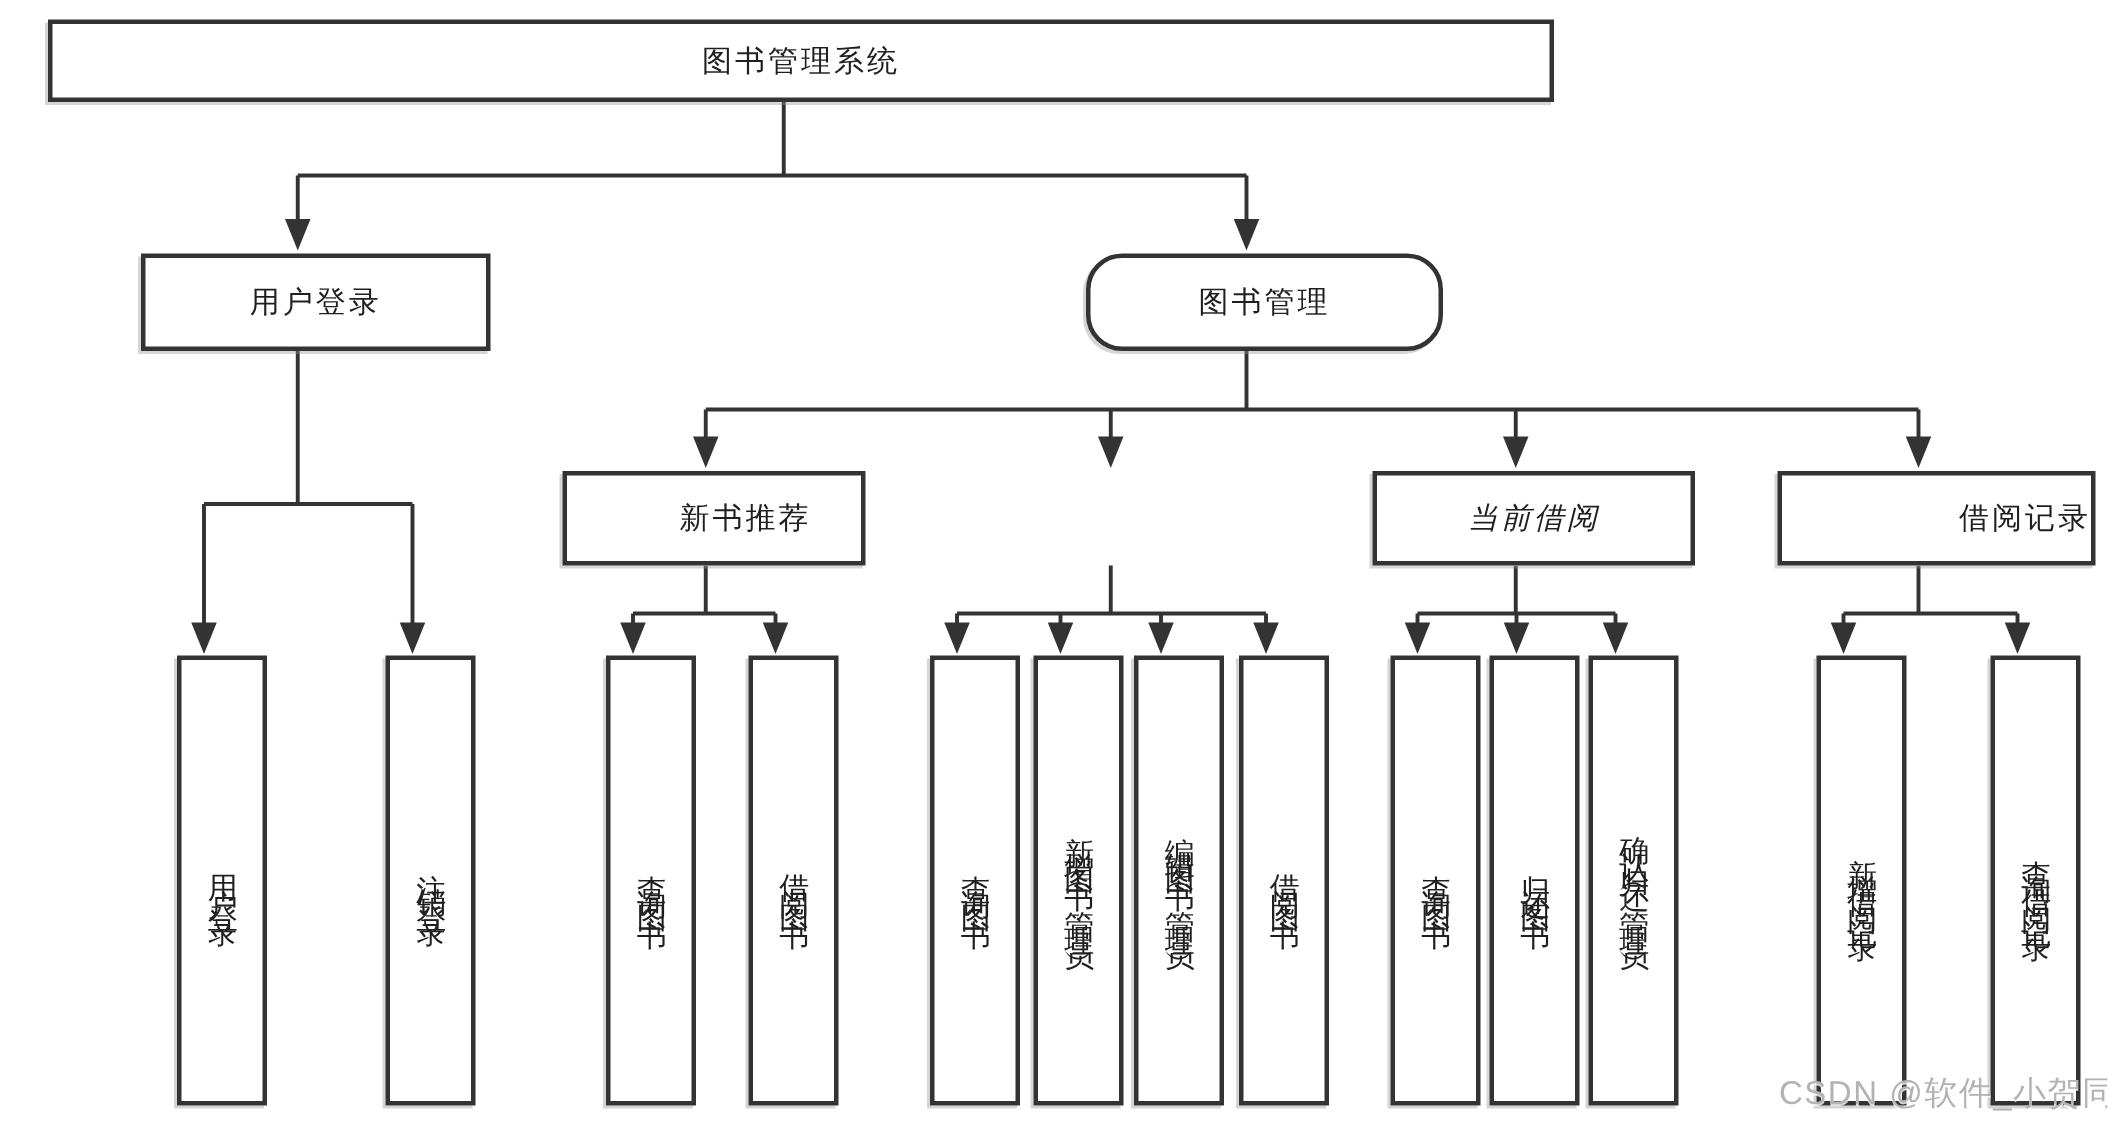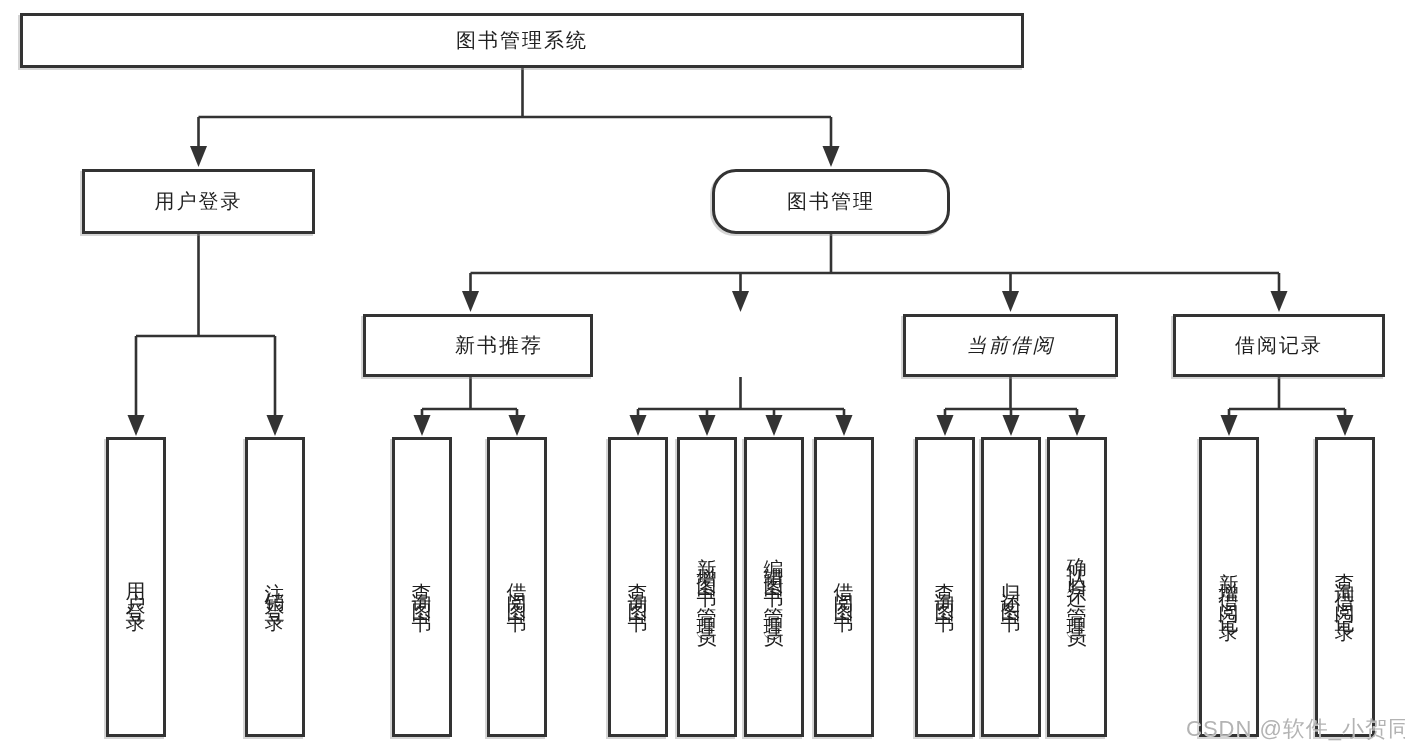--- a/index.html
+++ b/index.html
@@ -16,20 +16,21 @@
   }
   .connectors{position:absolute;left:0;top:0;width:1405px;height:747px;pointer-events:none;}
   .ln{stroke:var(--connector);stroke-width:2.6;fill:none;}
   .ah{fill:var(--connector);stroke:none;}
   .node{
     position:absolute;box-sizing:border-box;background:#ffffff;
     border:3px solid var(--box-border);
     display:flex;align-items:center;justify-content:center;
     color:var(--text);
     box-shadow:-2px 2px 0 rgba(150,150,150,.40);
+    margin-left:12px;
   }
   .h-node{font-size:20px;letter-spacing:2px;white-space:nowrap;}
   .v-node span{
     writing-mode:vertical-rl;text-orientation:mixed;
     font-size:20px;letter-spacing:10px;line-height:1;
   }
   .watermark{
     position:absolute;left:1186px;top:714px;
     font-size:22px;letter-spacing:1px;color:var(--watermark);
     white-space:nowrap;z-index:5;
@@ -95,27 +96,27 @@
     <span>图书管理系统</span>
   </div>
 
   <div class="node h-node" style="left:82px;top:169px;width:233px;height:65px;">
     <span>用户登录</span>
   </div>
   <div class="node h-node" style="left:712px;top:169px;width:238px;height:65px;border-radius:24px;">
     <span>图书管理</span>
   </div>
 
-  <div class="node h-node" style="left:363px;top:314px;width:230px;height:63px;padding-left:42px;">
+  <div class="node h-node" style="left:363px;top:314px;width:202px;height:63px;padding-left:42px;">
     <span>新书推荐</span>
   </div>
   <div class="node h-node" style="left:903px;top:314px;width:215px;height:63px;font-style:italic;">
     <span>当前借阅</span>
   </div>
-  <div class="node h-node" style="left:1173px;top:314px;width:212px;height:63px;">
+  <div class="node h-node" style="left:1173px;top:314px;width:212px;height:63px;justify-content:flex-end;">
     <span>借阅记录</span>
   </div>
 
   <div class="node v-node" style="left:106px;top:437px;width:60px;height:300px;">
     <span>用户登录</span>
   </div>
   <div class="node v-node" style="left:245px;top:437px;width:60px;height:300px;">
     <span>注销登录</span>
   </div>
 

